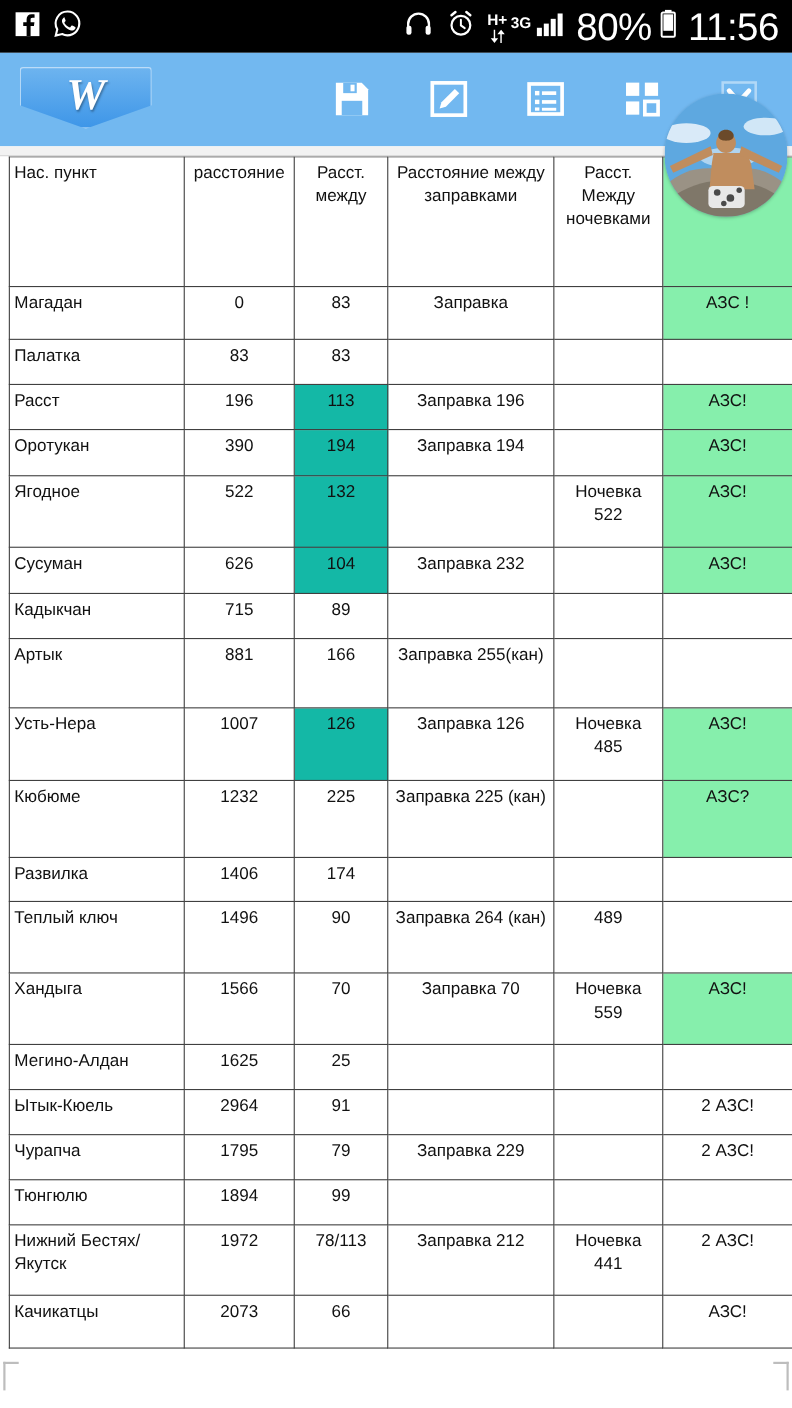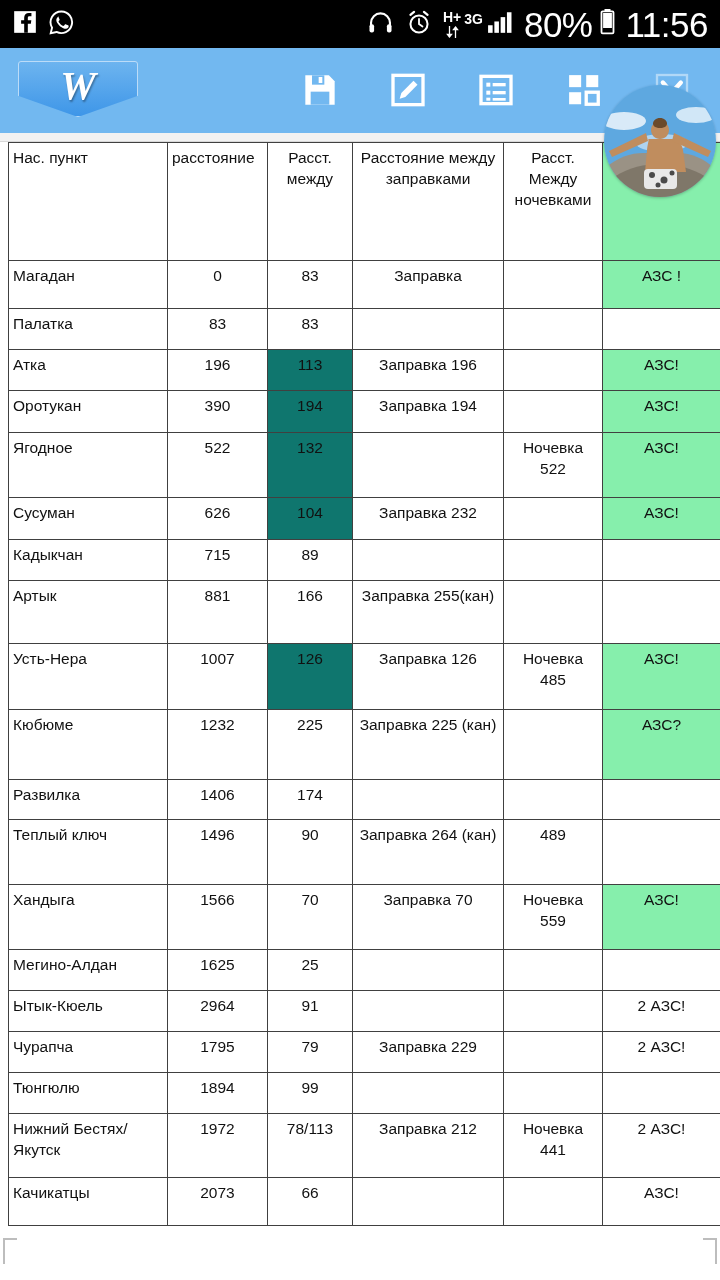--- a/index.html
+++ b/index.html
@@ -117,21 +117,21 @@
     word-wrap: break-word;
   }
   td.c-name   { width: 159px; text-align: left;   padding-left: 7px; }
   td.c-dist   { width: 100px; text-align: center; }
   td.c-between{ width:  85px; text-align: center; }
   td.c-fuel   { width: 151px; text-align: center; }
   td.c-night  { width:  99px; text-align: center; }
   td.c-azs    { width: 118px; text-align: center; border-right: none; }
 
   tr.header-row td { height: 118px; }
-  td.peach  { background: #0f766e; }
+  td.peach  { background: #14b8a6; }
   td.yellow { background: #86efac; }
 
   
   .caret {
     display: inline-block;
     width: 2px; height: 26px;
     background: #5a5f8a;
     vertical-align: middle;
     margin-top: 1px;
   }
@@ -285,21 +285,21 @@
     <circle cx="68" cy="88" r="2.5" fill="#4a4a4a"></circle>
     <circle cx="54" cy="100" r="2.5" fill="#4a4a4a"></circle>
   </svg>
 </div>
 
 <div id="sheet">
   <table id="dist-table">
     <tbody id="table-body">
         <tr class="header-row">
           <td class="c-name" style="text-align: left;">Нас. пункт</td>
-          <td class="c-dist" style="text-align: left;">расстояние</td>
+          <td class="c-dist" style="text-align: center;">расстояние</td>
           <td class="c-between" style="text-align: center;">Расст. между</td>
           <td class="c-fuel" style="text-align: center;">Расстояние между заправками</td>
           <td class="c-night" style="text-align: center;">Расст. Между ночевками</td>
           <td class="c-azs yellow" style="text-align: center;"></td>
         </tr>
         <tr style="height: 48px; padding-left: 28px;">
           <td class="c-name">Магадан</td>
           <td class="c-dist">0</td>
           <td class="c-between">83</td>
           <td class="c-fuel">Заправка</td>
@@ -308,21 +308,21 @@
         </tr>
         <tr style="height: 41px;">
           <td class="c-name">Палатка</td>
           <td class="c-dist">83</td>
           <td class="c-between">83</td>
           <td class="c-fuel"></td>
           <td class="c-night"></td>
           <td class="c-azs"></td>
         </tr>
         <tr style="height: 41px;">
-          <td class="c-name">Атка</td>
+          <td class="c-name">Расст</td>
           <td class="c-dist">196</td>
           <td class="c-between peach">113</td>
           <td class="c-fuel">Заправка 196</td>
           <td class="c-night"></td>
           <td class="c-azs yellow">АЗС!</td>
         </tr>
         <tr style="height: 42px;">
           <td class="c-name">Оротукан</td>
           <td class="c-dist">390</td>
           <td class="c-between peach">194</td>

